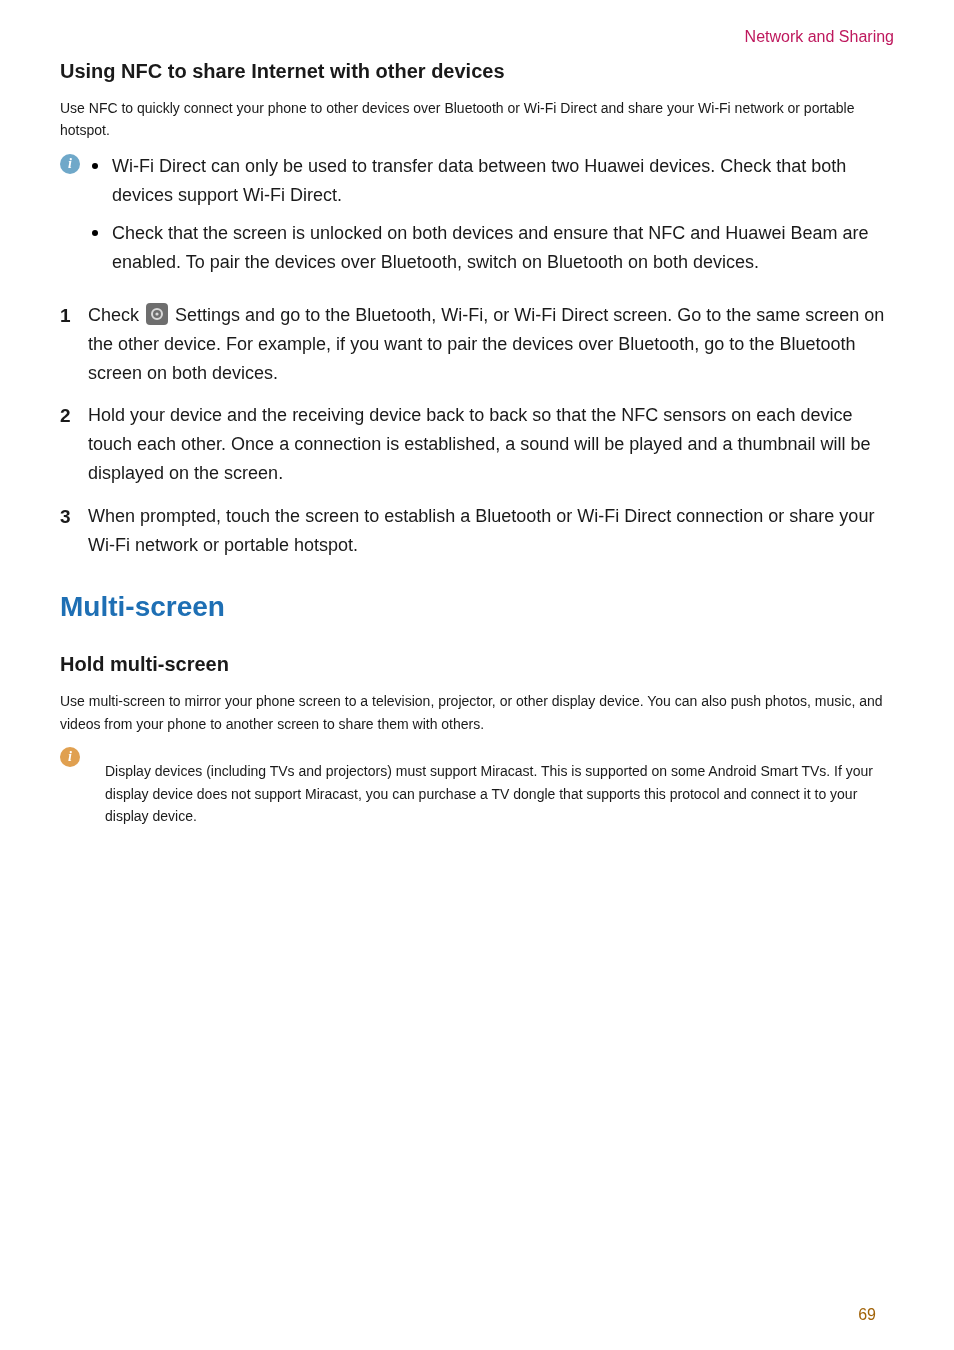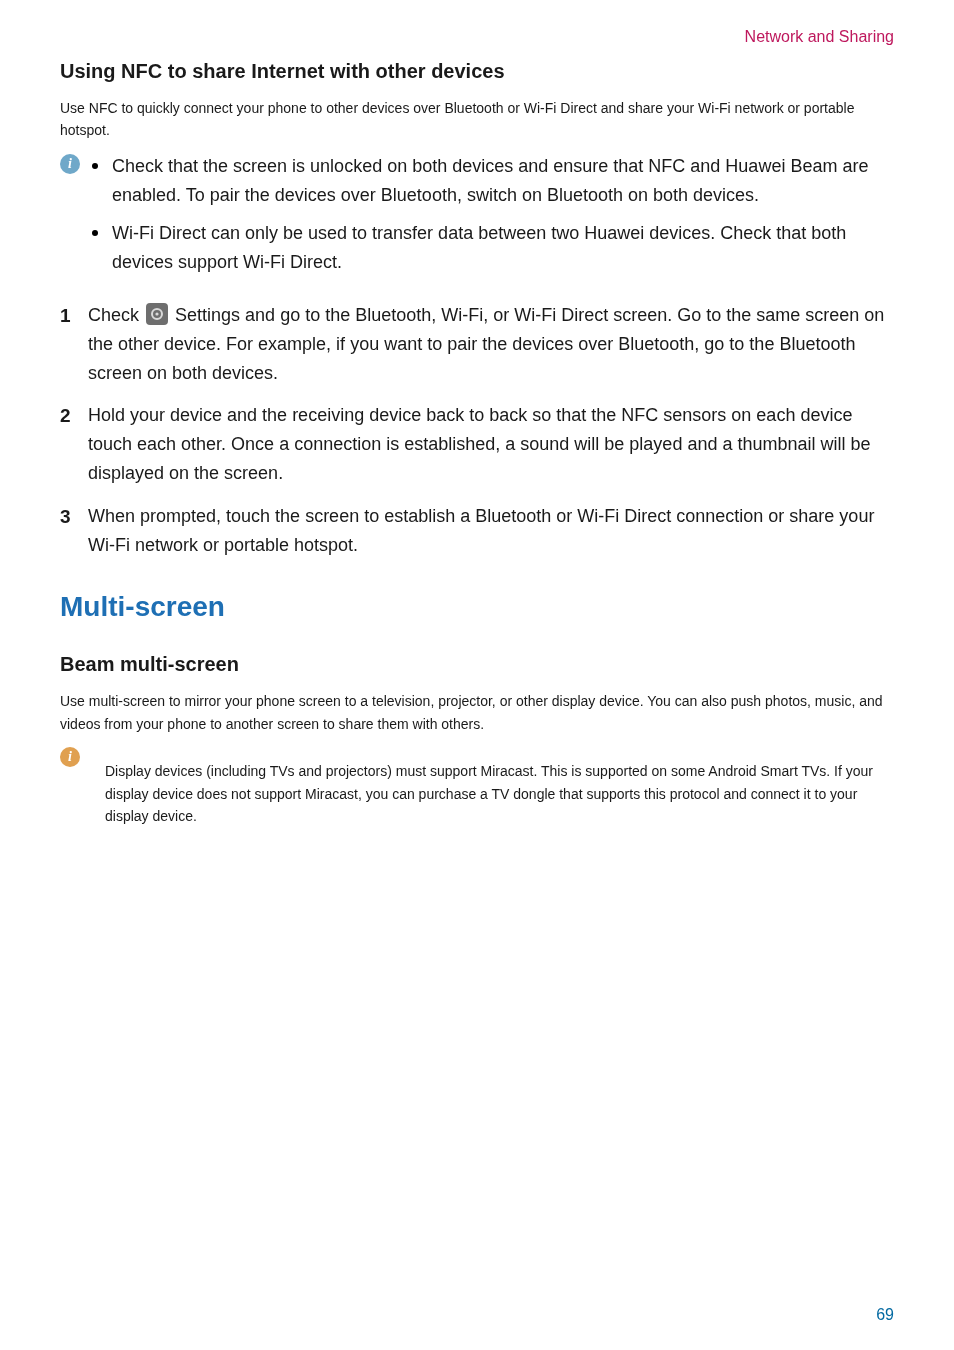--- a/index.html
+++ b/index.html
@@ -117,44 +117,44 @@
   .bold { font-weight: normal; }
   .h2 {
     font-size: 28px;
     font-weight: bold;
     color: #1e6fb4;
     margin: 32px 0 30px 0;
   }
   .page-num {
     position: absolute;
     bottom: 26px;
-    right: 60px;
+    right: 78px;
     font-size: 16px;
-    color: #0369a1;
+    color: #a16207;
   }
 </style>
 </head>
 <body>
 
 <div class="page">
 
   <div class="header-right">Network and Sharing</div>
 
   <div class="h3">Using NFC to share Internet with other devices</div>
 
   <p class="para">Use NFC to quickly connect your phone to other devices over Bluetooth or Wi-Fi Direct and share your Wi-Fi network or portable hotspot.</p>
 
   <div class="info-block">
     <div class="info-icon-col">
       <span class="info-icon blue">i</span>
     </div>
     <div class="info-content">
       <ul class="bullet-list">
+        <li>Wi-Fi Direct can only be used to transfer data between two Huawei devices. Check that both devices support Wi-Fi Direct.</li>
         <li>Check that the screen is unlocked on both devices and ensure that NFC and Huawei Beam are enabled. To pair the devices over Bluetooth, switch on Bluetooth on both devices.</li>
-        <li>Wi-Fi Direct can only be used to transfer data between two Huawei devices. Check that both devices support Wi-Fi Direct.</li>
       </ul>
     </div>
   </div>
 
   <ol class="ordered">
     <li>
       <span class="num">1</span>
       <span class="step-body">
         <span>Check </span>
         <span class="settings-icon">
@@ -171,21 +171,21 @@
       <span class="step-body">Hold your device and the receiving device back to back so that the NFC sensors on each device touch each other. Once a connection is established, a sound will be played and a thumbnail will be displayed on the screen.</span>
     </li>
     <li>
       <span class="num">3</span>
       <span class="step-body">When prompted, touch the screen to establish a Bluetooth or Wi-Fi Direct connection or share your Wi-Fi network or portable hotspot.</span>
     </li>
   </ol>
 
   <div class="h2">Multi-screen</div>
 
-  <div class="h3">Beam multi-screen</div>
+  <div class="h3">Hold multi-screen</div>
 
   <p class="para">Use multi-screen to mirror your phone screen to a television, projector, or other display device. You can also push photos, music, and videos from your phone to another screen to share them with others.</p>
 
   <div class="info-block">
     <div class="info-icon-col">
       <span class="info-icon orange">i</span>
     </div>
     <div class="info-content">
       <p class="para" style="margin:15px;">Display devices (including TVs and projectors) must support Miracast. This is supported on some Android Smart TVs. If your display device does not support Miracast, you can purchase a TV dongle that supports this protocol and connect it to your display device.</p>
     </div>

